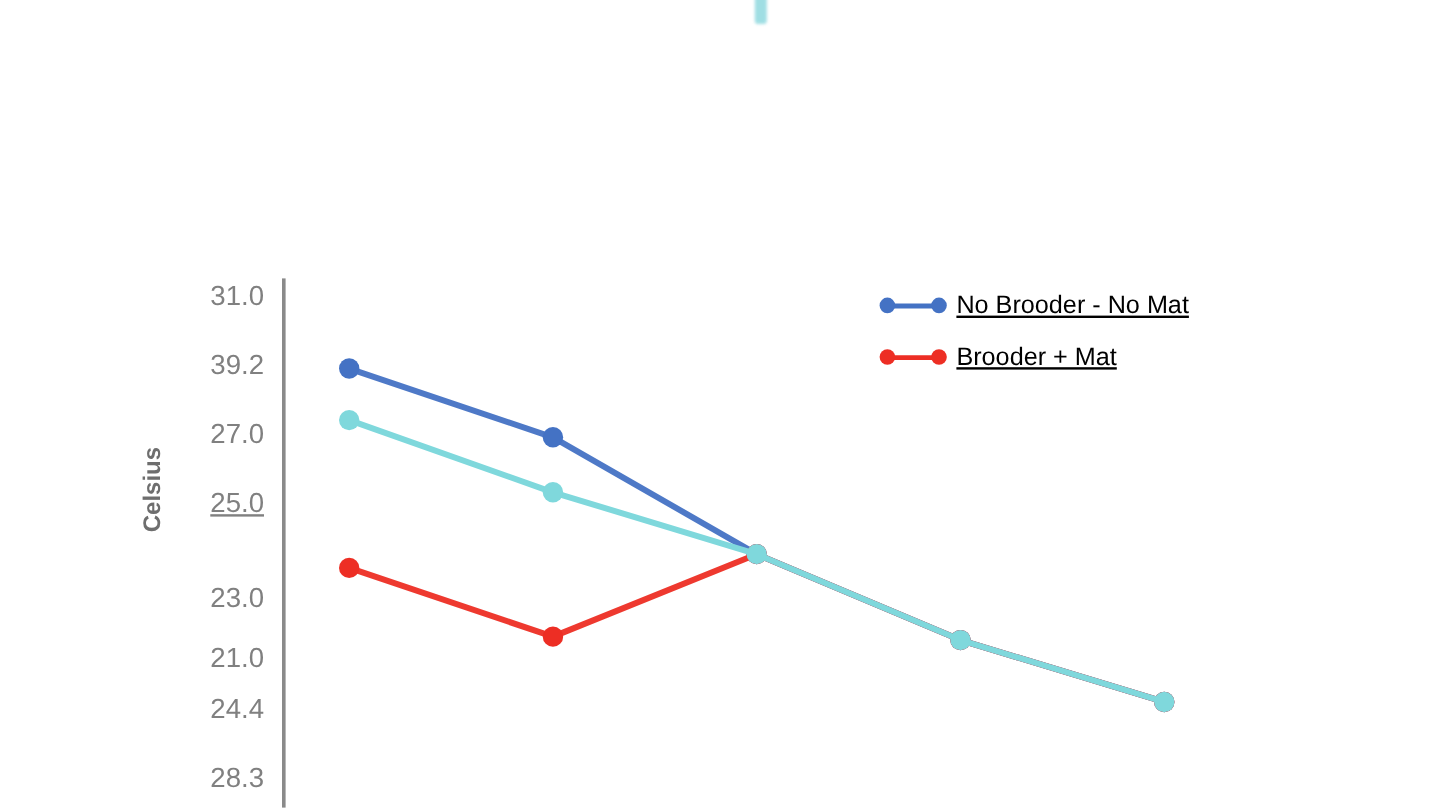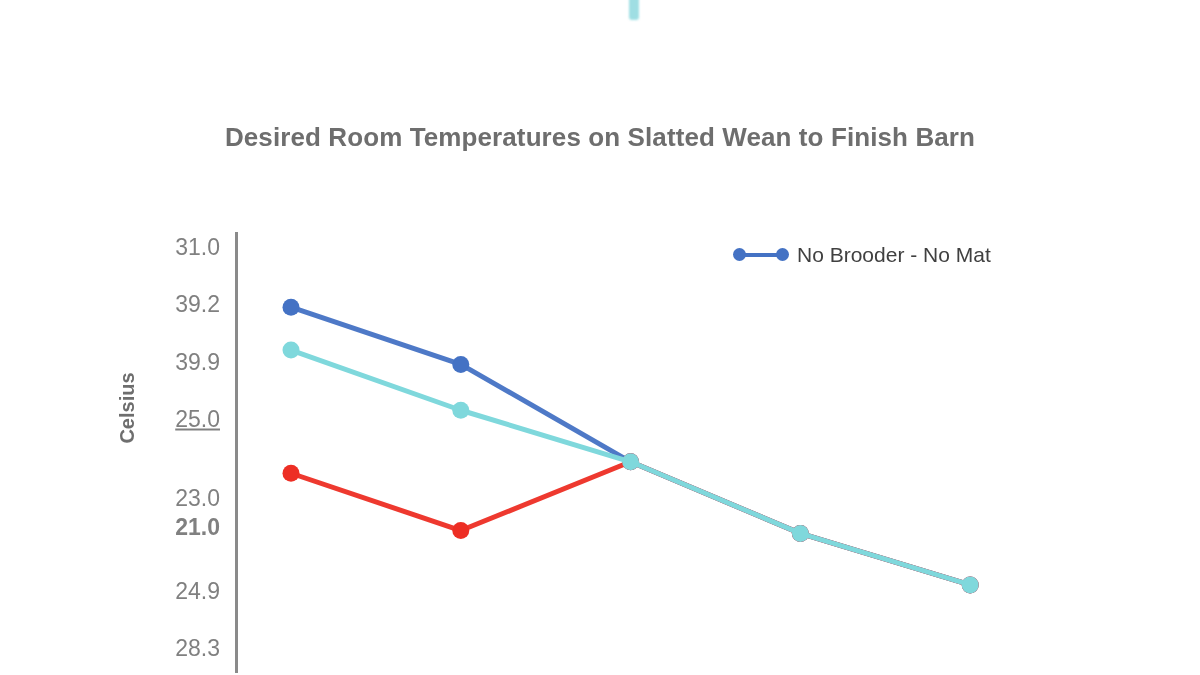--- a/index.html
+++ b/index.html
@@ -135,44 +135,44 @@
     top: 50%;
     width: 13px;
     height: 13px;
     margin-top: -6.5px;
     border-radius: 50%;
   }
   .legend-key .dot.l { left: 0; }
   .legend-key .dot.r { right: 0; }
   .legend-label {
     font-size: 21px;
-    color: #404040;
+    color: #000000;
     white-space: nowrap;
     margin-left: 8px;
+    text-decoration: underline;
   }
 </style>
 </head>
 <body>
 
 <div id="chart-root">
 
   <div class="top-artifact"></div>
 
-  <div class="chart-title">Desired Room Temperatures on Slatted Wean to Finish Barn</div>
 
   <div class="y-axis-title">Celsius</div>
 
   <div id="y-ticks">
       <div class="y-tick" style="top: 247px;">31.0</div>
       <div class="y-tick" style="top: 304.28px;">39.2</div>
-      <div class="y-tick" style="top: 361.56px;">39.9</div>
+      <div class="y-tick" style="top: 361.56px;">27.0</div>
       <div class="y-tick" style="top: 418.84px; text-decoration: underline;">25.0</div>
       <div class="y-tick" style="top: 498px;">23.0</div>
-      <div class="y-tick" style="top: 527px; font-weight: bold;">21.0</div>
-      <div class="y-tick" style="top: 590.68px;">24.9</div>
+      <div class="y-tick" style="top: 548px;">21.0</div>
+      <div class="y-tick" style="top: 590.68px;">24.4</div>
       <div class="y-tick" style="top: 647.96px;">28.3</div>
     </div>
 
   <div class="axis-line"></div>
 
   <svg id="plot-svg" viewBox="0 0 1200 675" preserveAspectRatio="none">
       <g>
         <polyline points="291,307.14400000000006 460.8,364.42400000000004 630.6,461.8 800.4000000000001,533.4 970.2,584.952" fill="none" stroke="#4472c4" stroke-width="5" stroke-linecap="round" stroke-linejoin="round" opacity="0.95"></polyline>
         <circle cx="291" cy="307.14400000000006" r="8.5" fill="#4472c4"></circle>
         <circle cx="460.8" cy="364.42400000000004" r="8.5" fill="#4472c4"></circle>
@@ -200,15 +200,23 @@
 
   <div id="legend">
       <div class="legend-row">
         <span class="legend-key">
           <span class="bar" style="background:#4472c4"></span>
           <span class="dot l" style="background:#4472c4"></span>
           <span class="dot r" style="background:#4472c4"></span>
         </span>
         <span class="legend-label">No Brooder - No Mat</span>
       </div>
+      <div class="legend-row">
+        <span class="legend-key">
+          <span class="bar" style="background:#ed2e24"></span>
+          <span class="dot l" style="background:#ed2e24"></span>
+          <span class="dot r" style="background:#ed2e24"></span>
+        </span>
+        <span class="legend-label">Brooder + Mat</span>
+      </div>
     </div>
 
 </div>
 
 </body></html>

